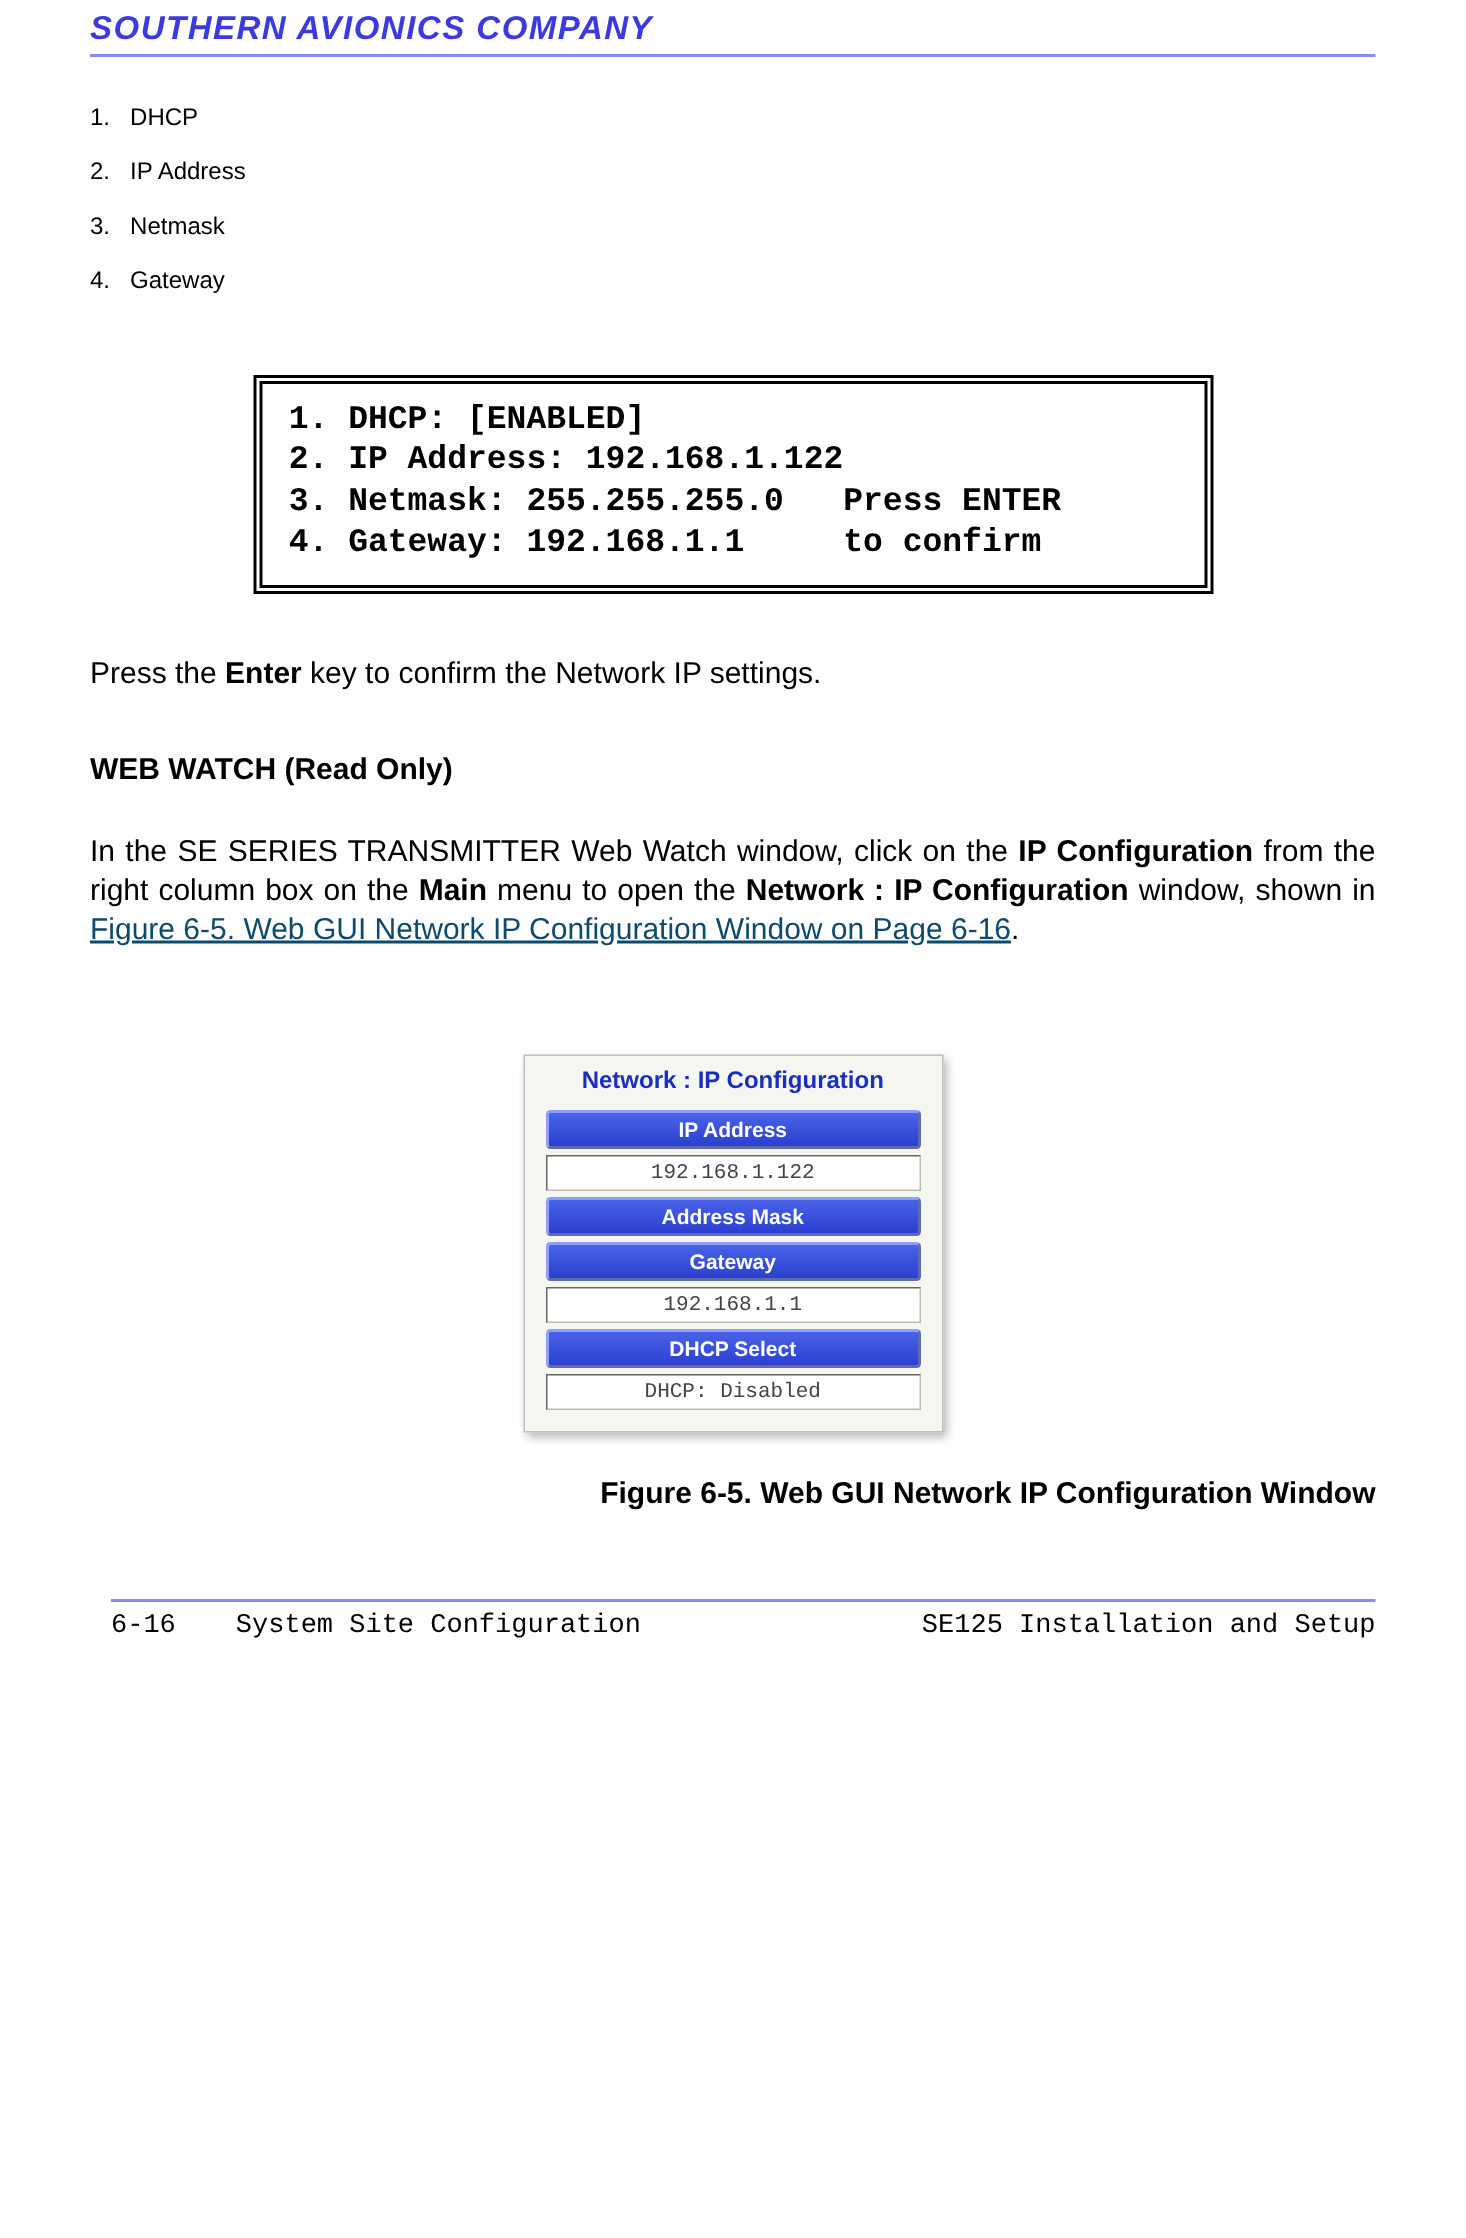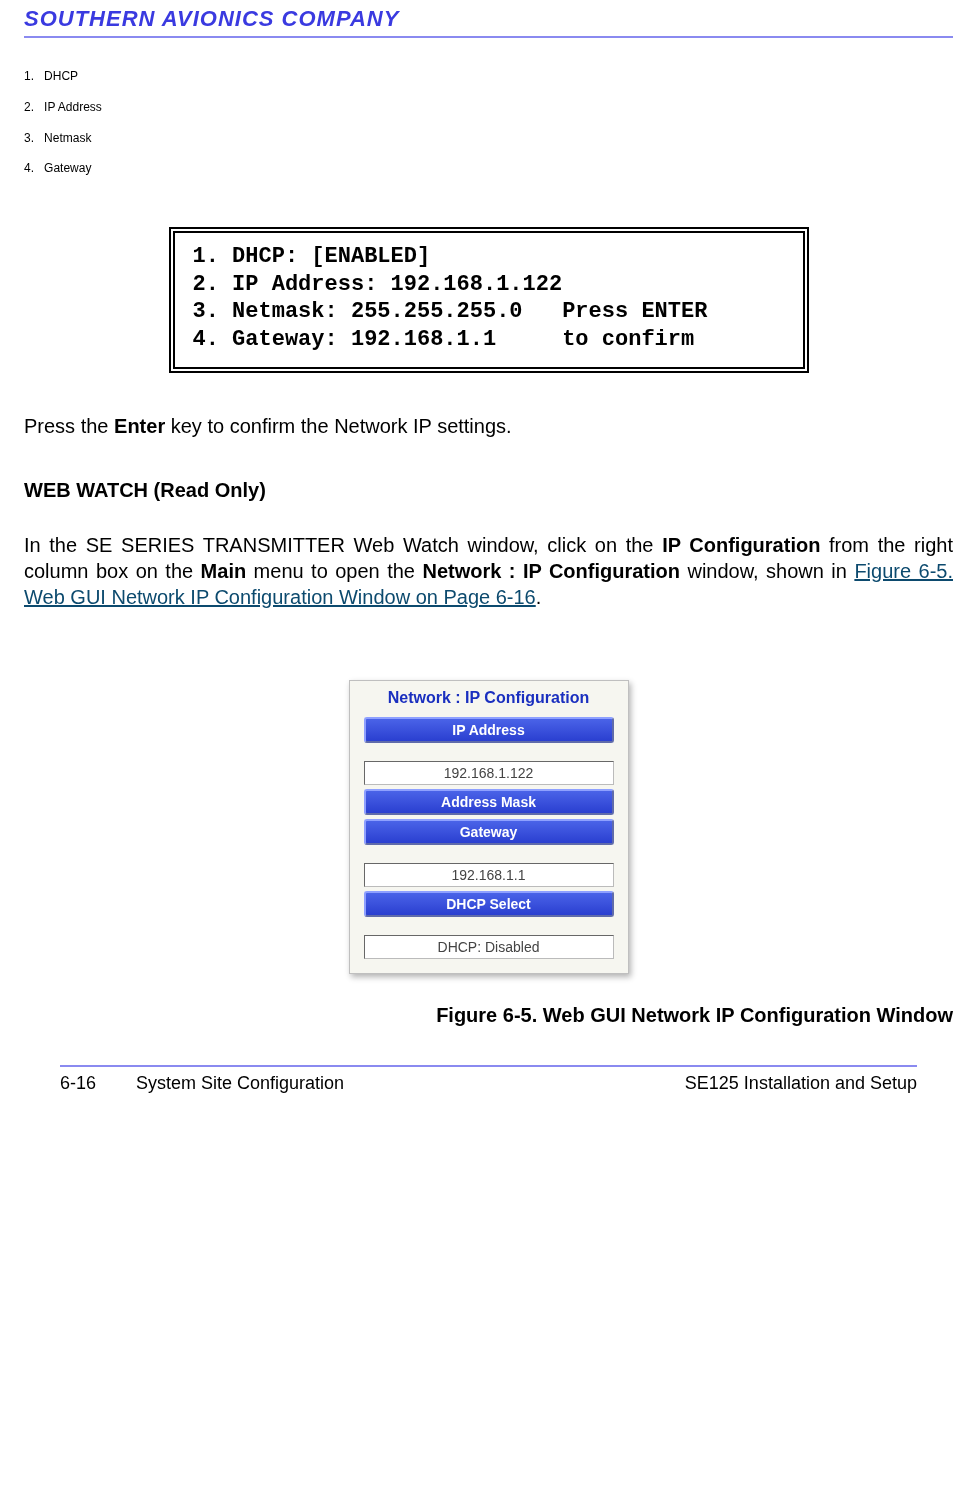--- a/index.html
+++ b/index.html
@@ -1,20 +1,20 @@
 <!DOCTYPE html>
 <html><head>
 <meta charset="utf-8">
 <style>
   * { box-sizing: border-box; margin: 0; padding: 0; }
   html, body { width: 977px; height: 1492px; background: #fff; font-family: Arial, Helvetica, sans-serif; color: #000; }
-  .page { width: 977px; height: 1114px; position: relative; padding: 0 24px; }
+  .page { width: 977px; height: 1114px; position: relative; padding: 0 60px; }
   .header-co { font-family: Arial, sans-serif; font-style: italic; font-weight: bold; color: #3a3ae0; font-size: 22px; letter-spacing: 1px; padding-top: 6px; }
   .header-rule { border: none; border-top: 2px solid #8a8af0; margin-top: 4px; margin-bottom: 30px; }
-  .list { font-size: 12px; line-height: 1.4; }
+  .list { font-size: 16px; line-height: 1.4; }
   .list .item { margin: 14px 0; }
   .lcd-wrap { display: flex; justify-content: center; margin: 50px 0 40px 0; }
   .lcd {
     border: 6px double #000;
     padding: 10px 18px 14px 18px;
     font-family: "Courier New", monospace;
     font-weight: bold;
     font-size: 22px;
     line-height: 1.25;
     white-space: pre;
@@ -51,30 +51,30 @@
     font-family: Verdana, Arial, sans-serif;
     font-size: 14px;
     text-align: center;
     border: 2px outset #8ea0ff;
     border-radius: 3px;
     padding: 3px 0;
   }
   .gui-val {
     background: #fff;
     border: 1px inset #bbb;
-    font-family: Liberation Sans, sans-serif;
+    font-family: Liberation Mono, monospace;
     font-size: 14px;
     color: #444;
     text-align: center;
     padding: 3px 0;
-    margin-top: 18px;
+    margin-top: 4px;
   }
   .fig-caption { text-align: right; font-weight: bold; font-size: 20px; margin-top: 24px; }
 
-  .footer { position: absolute; left: 60px; right: 60px; bottom: 20px; }
+  .footer { position: absolute; left: 74px; right: 60px; bottom: 20px; font-family: Liberation Mono, monospace; }
   .footer-rule { border: none; border-top: 2px solid #8a8af0; margin-bottom: 6px; }
   .footer-row { display: flex; justify-content: space-between; font-size: 18px; }
   .footer-left { display: flex; gap: 40px; }
 </style>
 </head>
 <body>
 
 <div class="page">
 
   <div class="header-co">SOUTHERN AVIONICS COMPANY</div>

